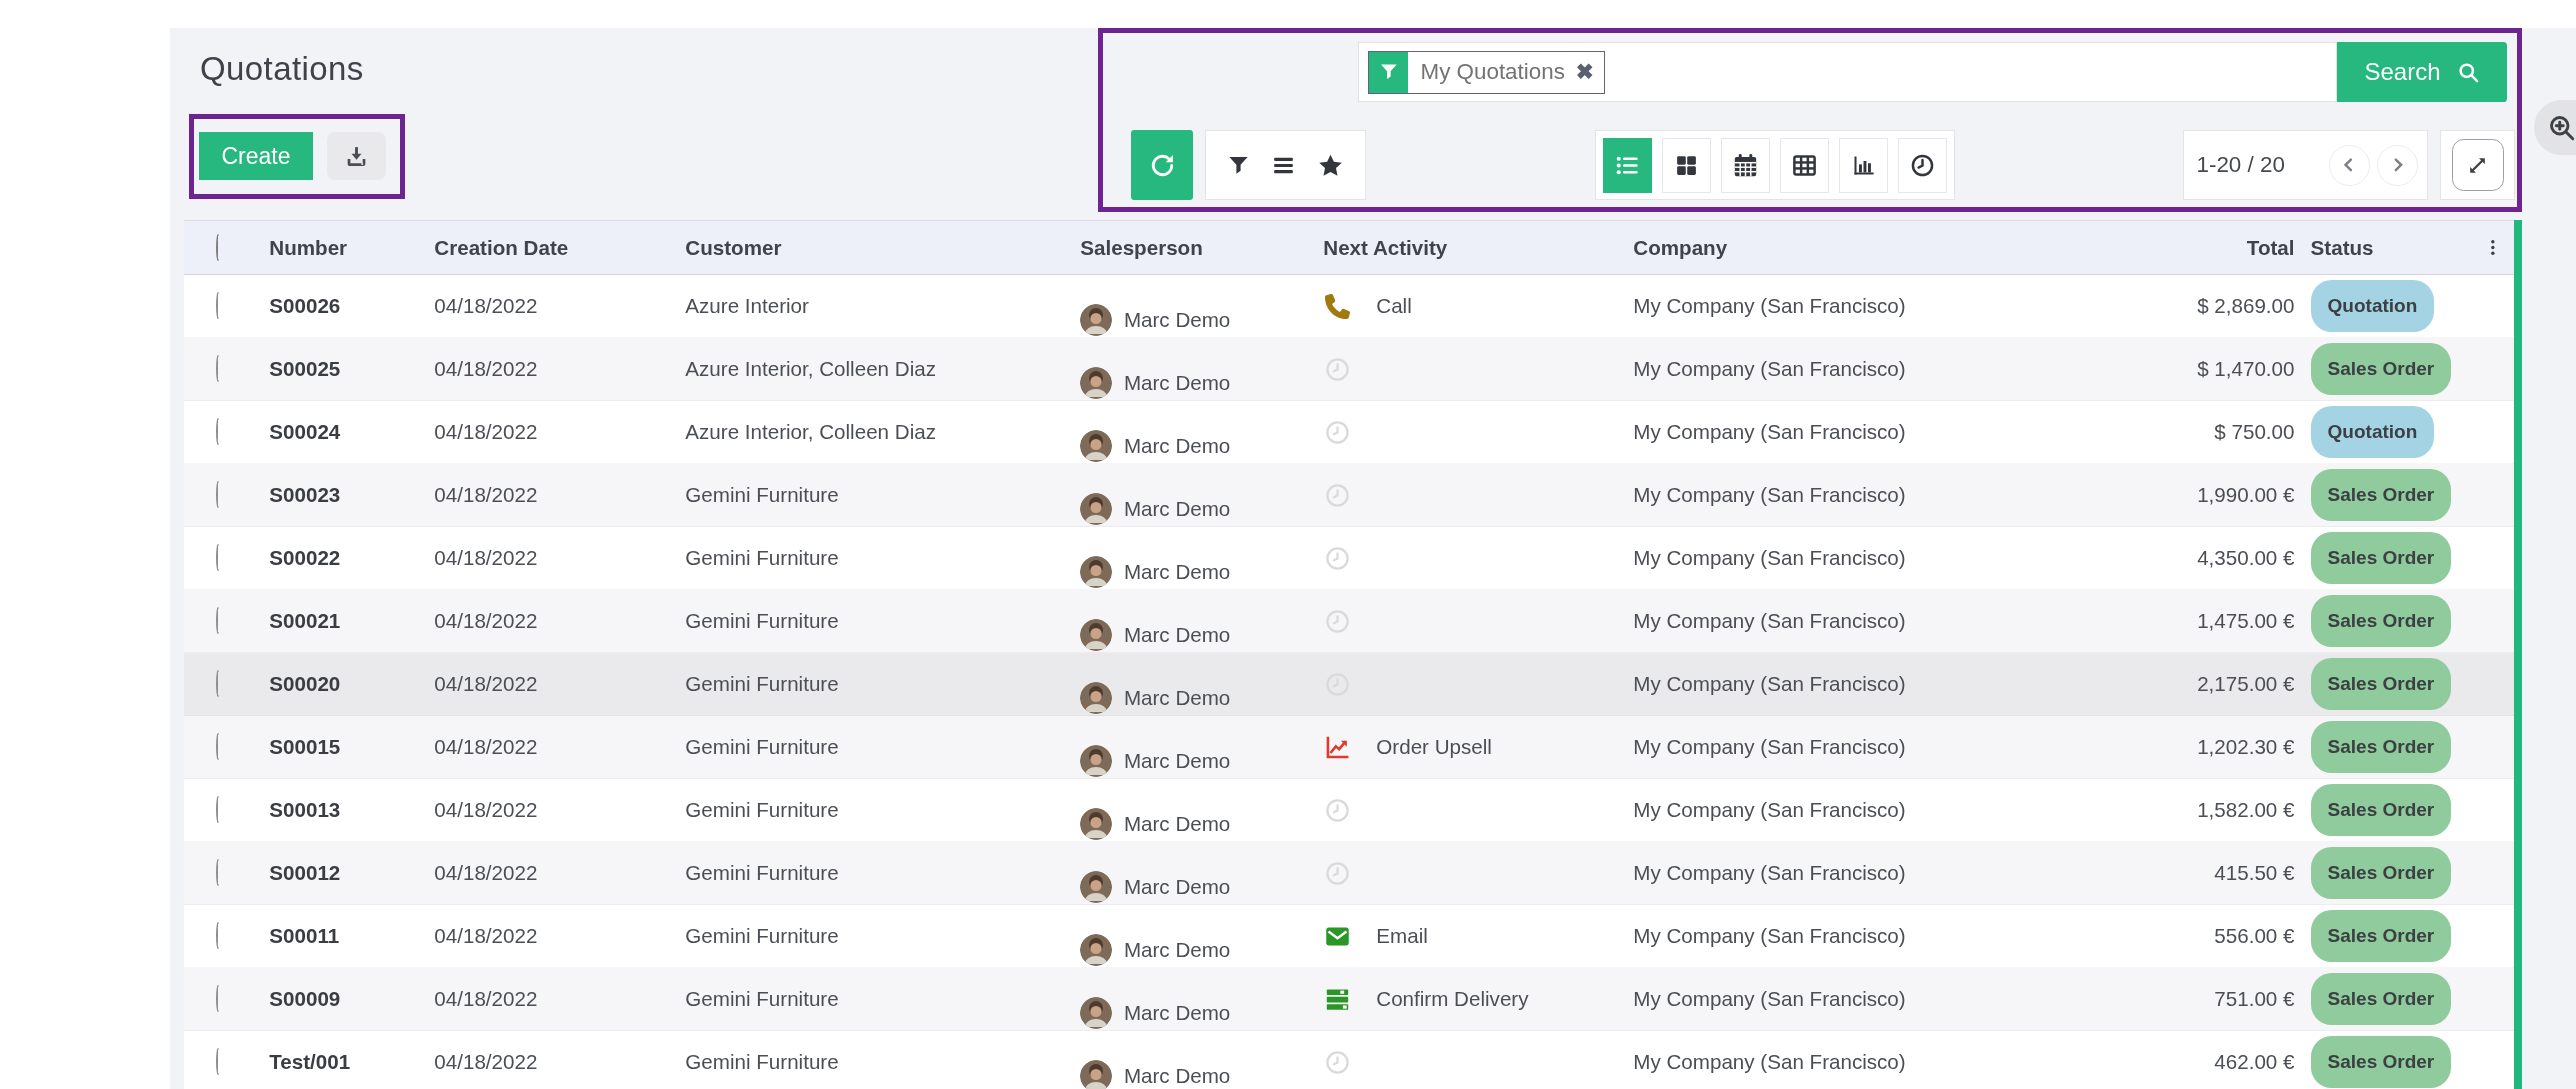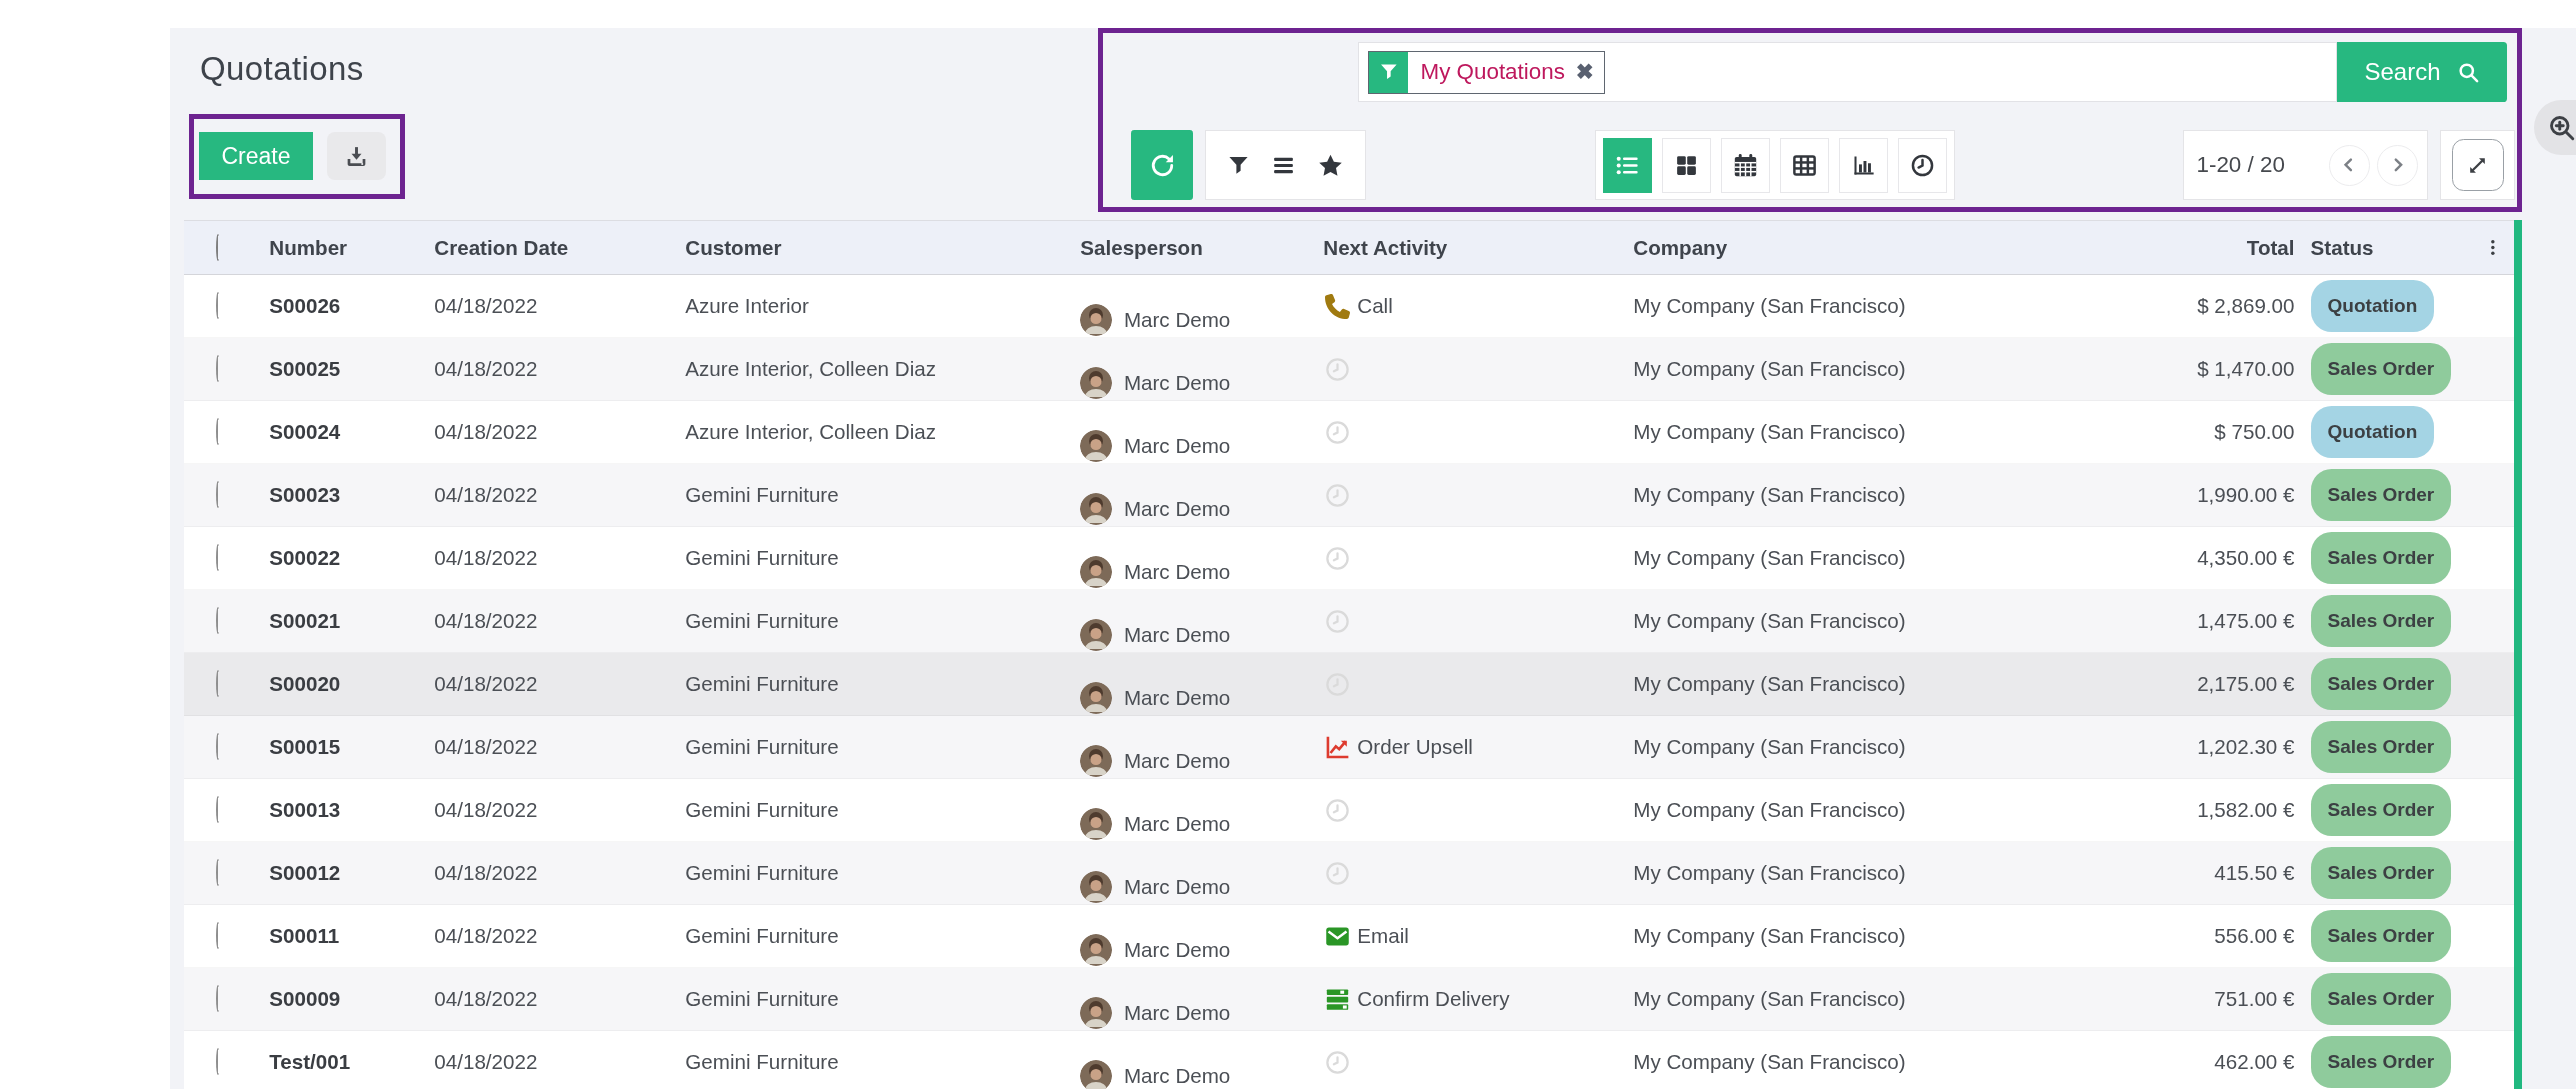--- a/index.html
+++ b/index.html
@@ -35,21 +35,21 @@
   
   .searchbar {
     position:absolute; left:1188px; top:14.3px; width:979px; height:60px;
     background:#fff; border:0.9px solid #e2e2e6; display:flex; align-items:center;
   }
   .facet {
     display:flex; align-items:stretch; height:43px; margin-left:9px;
     border:1.8px solid #5f6670; background:#fff; cursor:pointer;
   }
   .facet-ico { width:39px; background:var(--green); display:flex; align-items:center; justify-content:center; }
-  .facet-label { display:flex; align-items:center; padding:0 9px 0 12.5px; font-size:22.4px; color:#be185d; }
+  .facet-label { display:flex; align-items:center; padding:0 9px 0 12.5px; font-size:22.4px; color:#737373; }
   .facet-x { display:flex; align-items:center; padding:0 10.7px 0 1.8px; font-size:21.5px; font-weight:bold; color:#596070; cursor:pointer; }
   .search-input {
     flex:1; height:100%; border:none; outline:none; background:transparent;
     font-size:22.4px; font-family:inherit; color:#444; padding-left:14.3px;
   }
   .search-input::placeholder { color:#9aa0a8; }
   .btn-search {
     position:absolute; left:2167px; top:14.3px; width:170px; height:60px;
     background:var(--green); color:#fff; border:none; border-radius:0 3.6px 3.6px 0;
     font-size:24px; font-family:inherit; cursor:pointer;
@@ -93,21 +93,21 @@
   .t-row.even { background:#f6f6f8; }
   .t-row.highlight { background:#eaeaec; }
   .c-sel { padding-left:32px; }
   .sel-circle { width:29px; height:29px; border-radius:50%; border:2.7px solid #8e8e8e; border-right-color:transparent; transform:rotate(-55deg); }
   .t-head .sel-circle { border-color:#7e7e7e; border-right-color:transparent; }
   .c-number { font-weight:bold; color:#3a3d42; }
   .c-total, .h-total { text-align:right; padding-right:1.8px; }
   .c-status { padding-left:14.3px; }
   .c-person { display:flex; align-items:center; gap:11.6px;margin-top:28px; }
   .avatar { width:32px; height:32px; border-radius:50%; overflow:hidden; flex:none; }
-  .c-activity { display:flex; align-items:center; gap:5px; }
+  .c-activity { display:flex; align-items:center; gap:24px; }
   .act-icon { width:29px; height:29px; flex:none; display:flex; align-items:center; justify-content:center; }
   .badge { display:inline-block; padding:15px 17px; border-radius:20.6px; font-size:19px; font-weight:bold; color:#3c4043; white-space:nowrap; }
   .b-quote { background:#a4d4e4; }
   .b-sale  { background:#8fcb9c; }
   .c-menu  { display:flex; justify-content:center; cursor:pointer; }
 
   :root { --green:#27b880; }
 </style>
 </head>
 <body>

